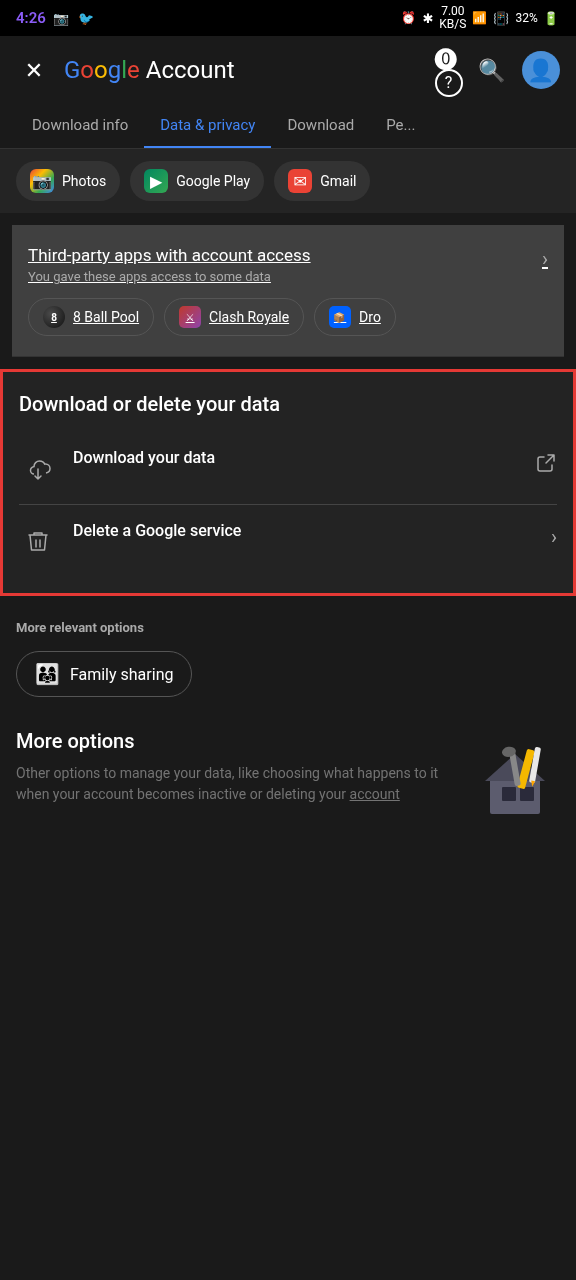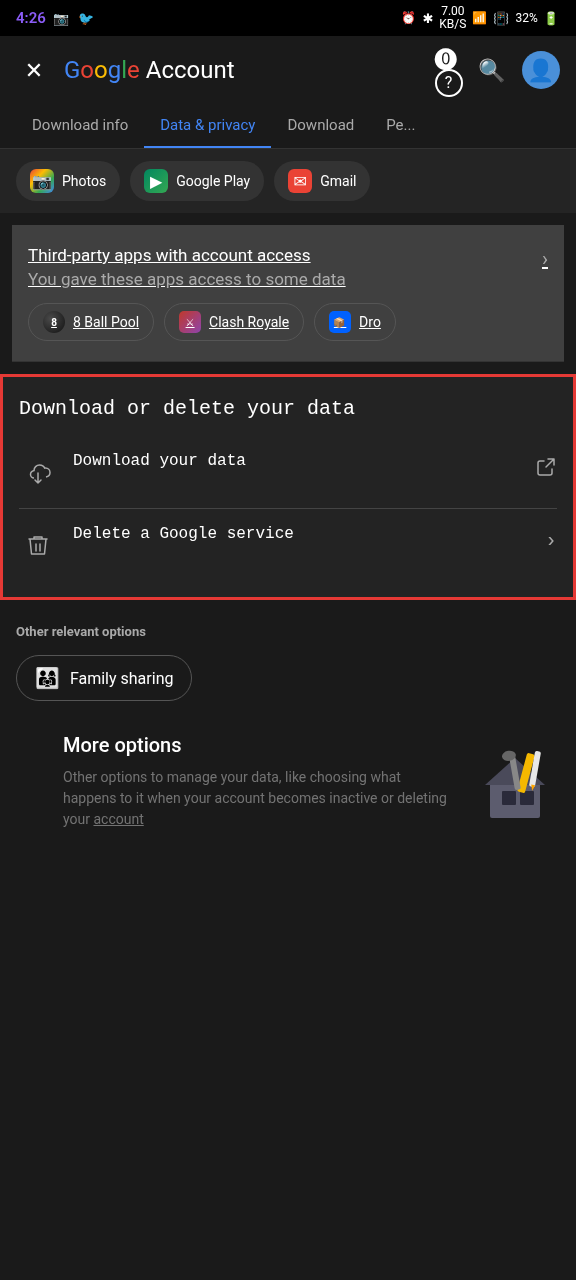--- a/index.html
+++ b/index.html
@@ -151,21 +151,21 @@
       align-items: flex-start;
       cursor: pointer;
     }
     .third-party-text h3 {
       font-size: 17px;
       font-weight: 400;
       color: #fff;
       margin-bottom: 4px;
     }
     .third-party-text p {
-      font-size: 17px;
+      font-size: 13px;
       color: #aaa;
     }
     .chevron {
       color: #aaa;
       font-size: 20px;
       margin-top: 2px;
     }
 
     
     .app-pills {
@@ -195,21 +195,20 @@
       font-size: 14px;
       overflow: hidden;
     }
 
     
     .highlight-section {
       margin: 0;
       border: 3px solid #e53935;
       background: #232323;
       padding: 20px 16px;
-      font-family: Liberation Mono, monospace;
     }
     .highlight-section h2 {
       font-size: 20px;
       font-weight: 500;
       color: #fff;
       margin-bottom: 20px;
     }
     .action-row {
       display: flex;
       align-items: flex-start;
@@ -286,21 +285,20 @@
       color: #4285f4;
     }
 
     
     .more-options {
       padding: 20px 16px;
       background: #1a1a1a;
       display: flex;
       gap: 16px;
       align-items: flex-start;
-      margin-left: 47px;
     }
     .more-text {
       flex: 1;
     }
     .more-text h2 {
       font-size: 20px;
       font-weight: 500;
       color: #fff;
       margin-bottom: 10px;
     }
@@ -435,21 +433,21 @@
       </svg>
     </div>
     <div class="action-text">
       <h3>Delete a Google service</h3>
     </div>
     <span class="action-arrow">›</span>
   </div>
 </div>
 
 <div class="other-section">
-  <h4>Other relevant options</h4>
+  <h4>More relevant options</h4>
   <div class="family-chip">
     <span class="family-icon">👨‍👩‍👧</span>
     <span>Family sharing</span>
   </div>
 </div>
 
 <div class="more-options">
   <div class="more-text">
     <h2>More options</h2>
     <p>

